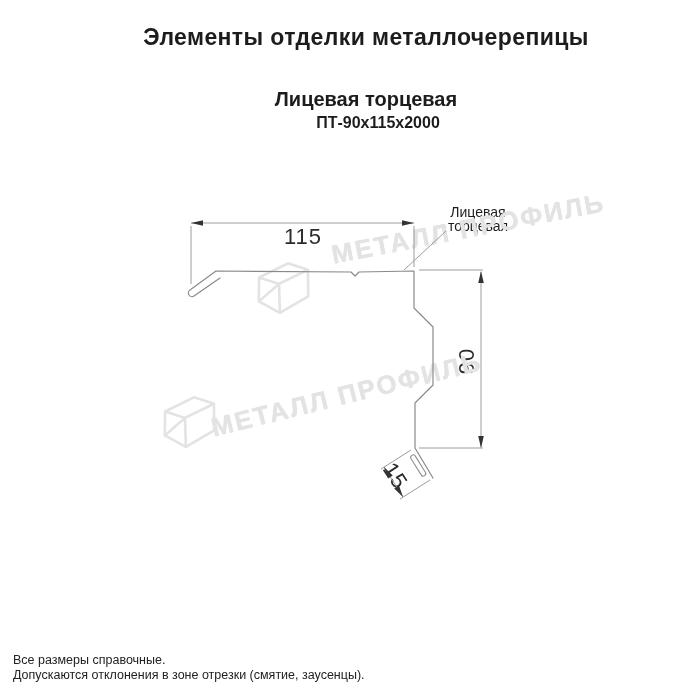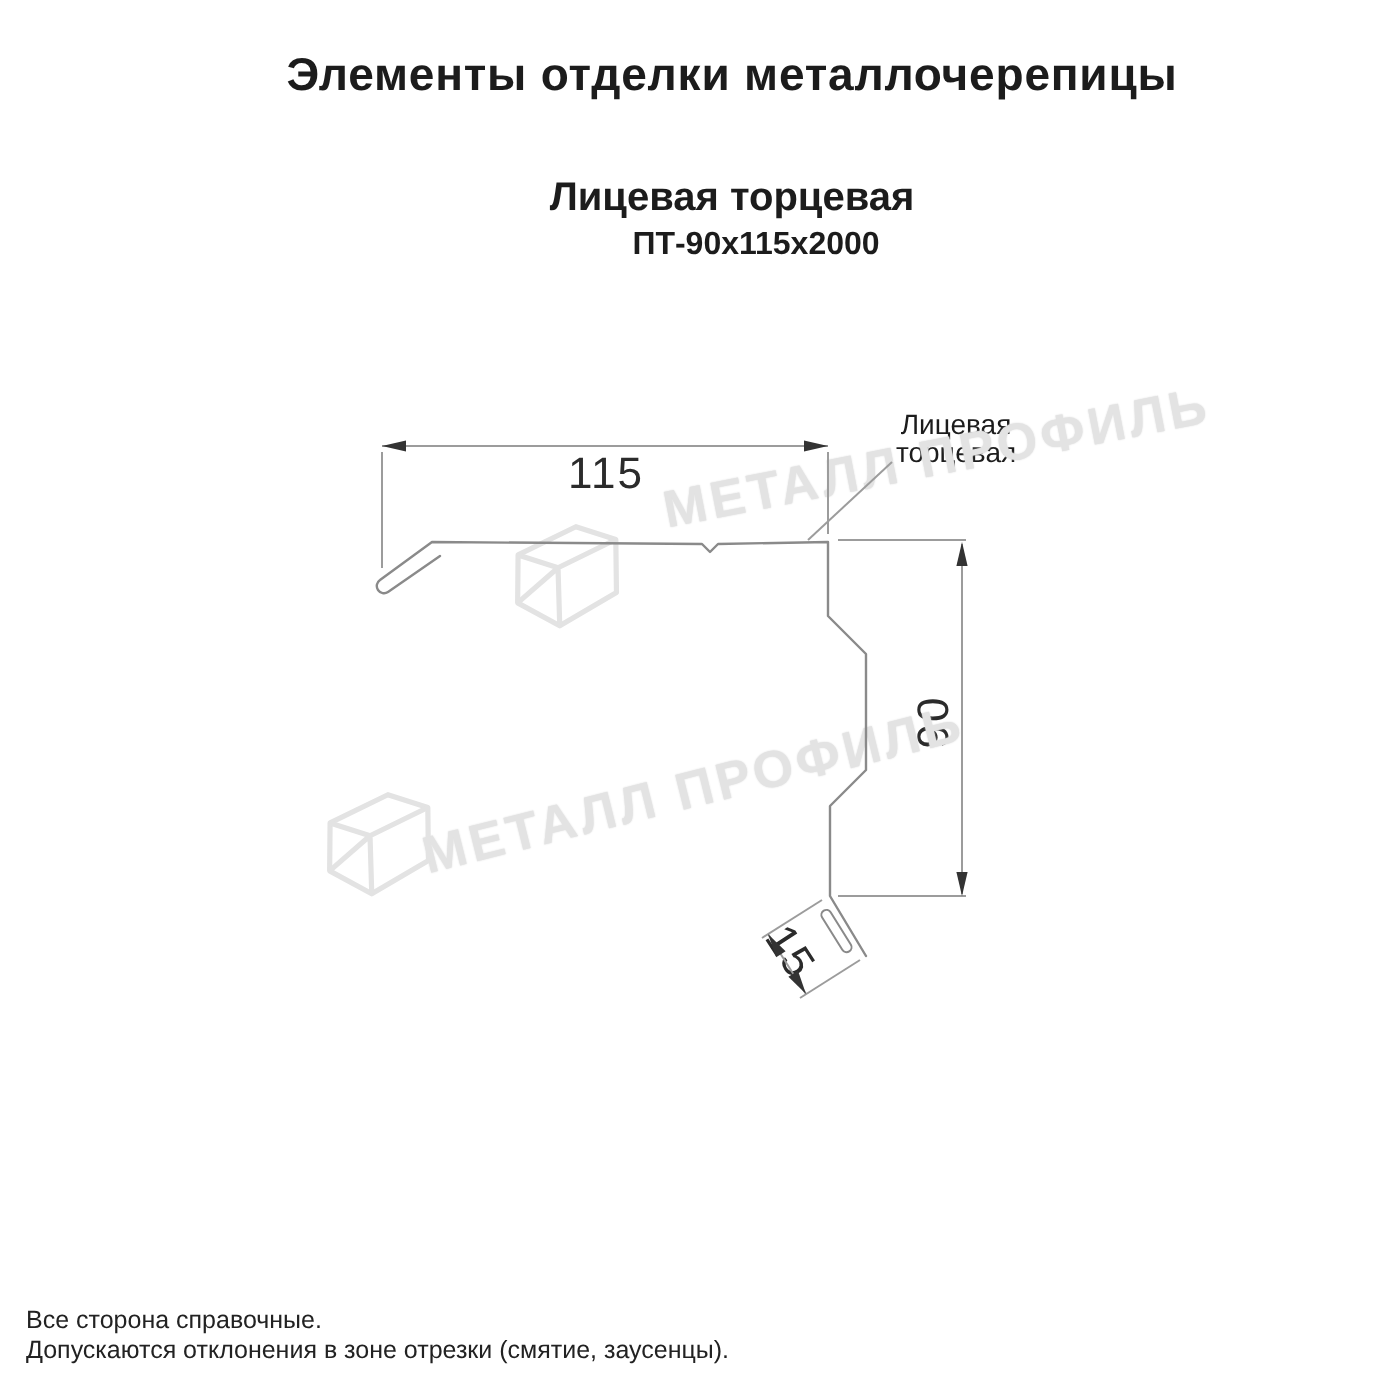--- a/index.html
+++ b/index.html
@@ -100,14 +100,14 @@
 
 <div class="abs dim-label dim-115">115</div>
 <div class="abs dim-label dim-90">90</div>
 <div class="abs dim-label dim-15">15</div>
 
 <div class="abs face-side">
   <span>Лицевая</span>
   <span>торцевая</span>
 </div>
 
-<div class="abs note note1">Все сторона справочные.</div>
+<div class="abs note note1">Все размеры справочные.</div>
 <div class="abs note note2">Допускаются отклонения в зоне отрезки (смятие, заусенцы).</div>
 
 </body></html>

